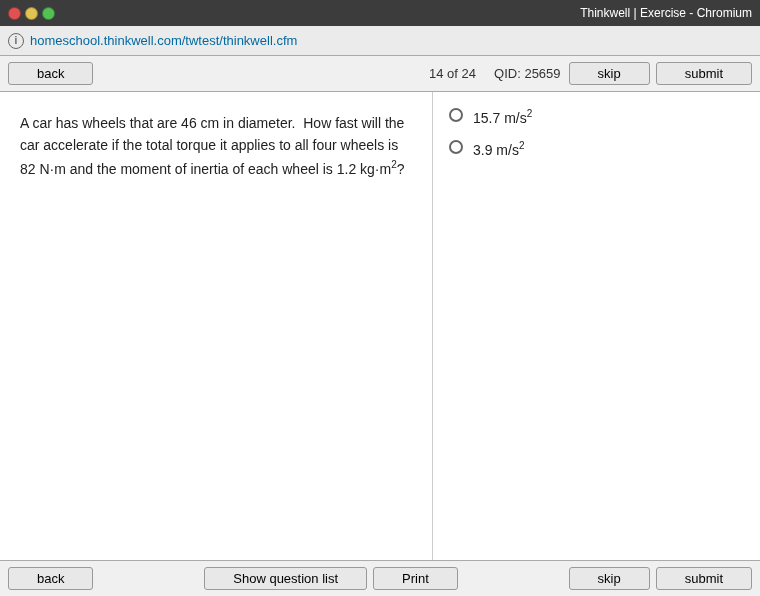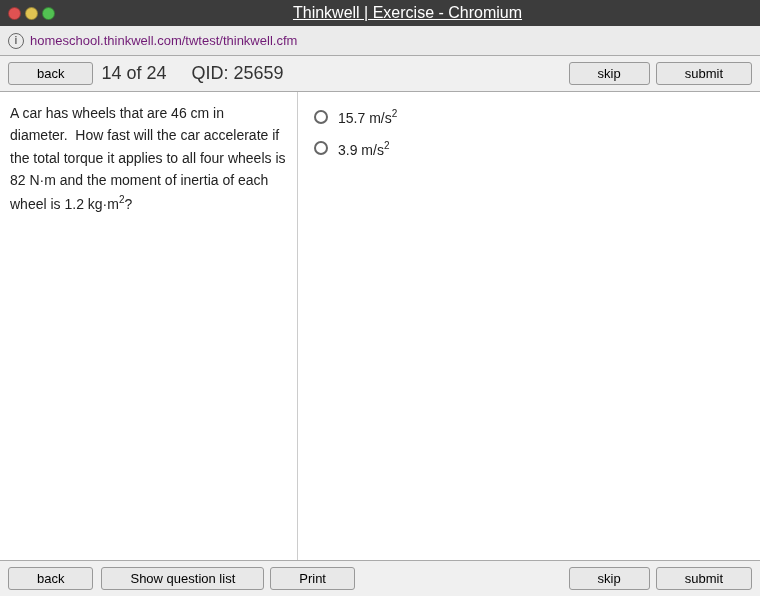--- a/index.html
+++ b/index.html
@@ -16,39 +16,39 @@
       gap: 8px;
     }
     .title-bar-buttons { display: flex; gap: 4px; }
     .title-btn {
       width: 13px; height: 13px; border-radius: 50%; border: 1px solid rgba(0,0,0,0.3);
       display: inline-block;
     }
     .title-btn.close { background: #e05252; }
     .title-btn.minimize { background: #e0c352; }
     .title-btn.maximize { background: #52c152; }
-    .title-text { flex: 1; text-align: center; font-size: 16px; text-decoration: underline; }
+    .title-text { flex: 1; text-align: right; font-size: 12px; }
 
     
     .address-bar {
       background: #ebebeb;
       height: 30px;
       display: flex;
       align-items: center;
       padding: 0 8px;
       gap: 6px;
       border-bottom: 1px solid #aaa;
     }
     .address-info-icon {
       width: 16px; height: 16px; border-radius: 50%; border: 1px solid #666;
       display: flex; align-items: center; justify-content: center;
       font-size: 10px; color: #666; font-weight: bold; flex-shrink: 0;
     }
     .address-url { font-size: 13px; color: #333; }
-    .address-url span { color: #701a75; }
+    .address-url span { color: #0369a1; }
 
     
     .toolbar {
       background: #f0f0f0;
       border-bottom: 1px solid #aaa;
       height: 36px;
       display: flex;
       align-items: center;
       padding: 0 8px;
       gap: 8px;
@@ -56,55 +56,54 @@
     .toolbar-btn {
       background: #e8e8e8;
       border: 1px solid #999;
       border-radius: 3px;
       padding: 3px 28px;
       font-size: 13px;
       cursor: pointer;
     }
     .toolbar-center {
       flex: 1;
-      text-align: left;
-      font-size: 18px;
+      text-align: right;
+      font-size: 13px;
       color: #333;
     }
     .toolbar-right { display: flex; gap: 6px; margin-left: auto; }
 
     
     .main-content {
       flex: 1;
       display: flex;
       background: #fff;
       overflow: hidden;
     }
 
     
     .question-panel {
-      width: 298px;
-      padding: 10px;
+      width: 433px;
+      padding: 20px;
       border-right: 1px solid #ccc;
       font-size: 14px;
       line-height: 1.6;
       color: #222;
     }
 
     
     .answer-panel {
       flex: 1;
       padding: 16px;
       display: flex;
       flex-direction: column;
       gap: 14px;
     }
     .answer-option {
       display: flex;
-      align-items: center;
       gap: 10px;
       cursor: pointer;
     }
     .radio-circle {
       width: 14px; height: 14px;
       border-radius: 50%;
       border: 2px solid #666;
       background: #fff;
       flex-shrink: 0;
     }
@@ -113,21 +112,21 @@
     
     .bottom-toolbar {
       background: #f0f0f0;
       border-top: 1px solid #aaa;
       height: 36px;
       display: flex;
       align-items: center;
       padding: 0 8px;
       gap: 8px;
     }
-    .bottom-center { flex: 1; display: flex; gap: 6px; }
+    .bottom-center { flex: 1; display: flex; justify-content: center; gap: 6px; }
     .bottom-right { display: flex; gap: 6px; margin-left: auto; }
 
     sup { font-size: 10px; }
   </style>
 </head>
 <body>
 
 <div class="title-bar">
   <div class="title-bar-buttons">
     <span class="title-btn close"></span>

